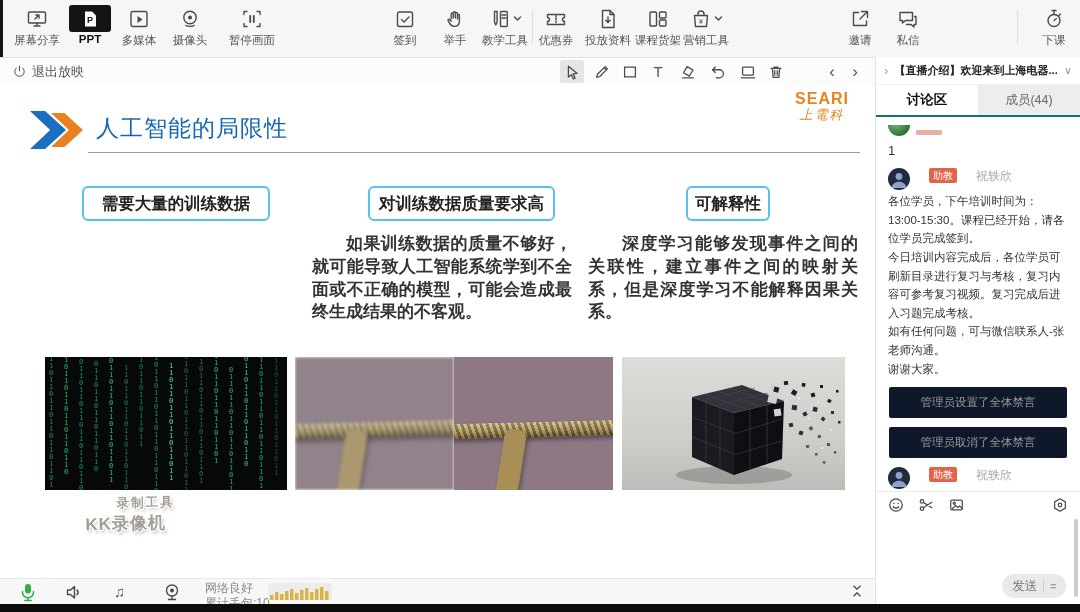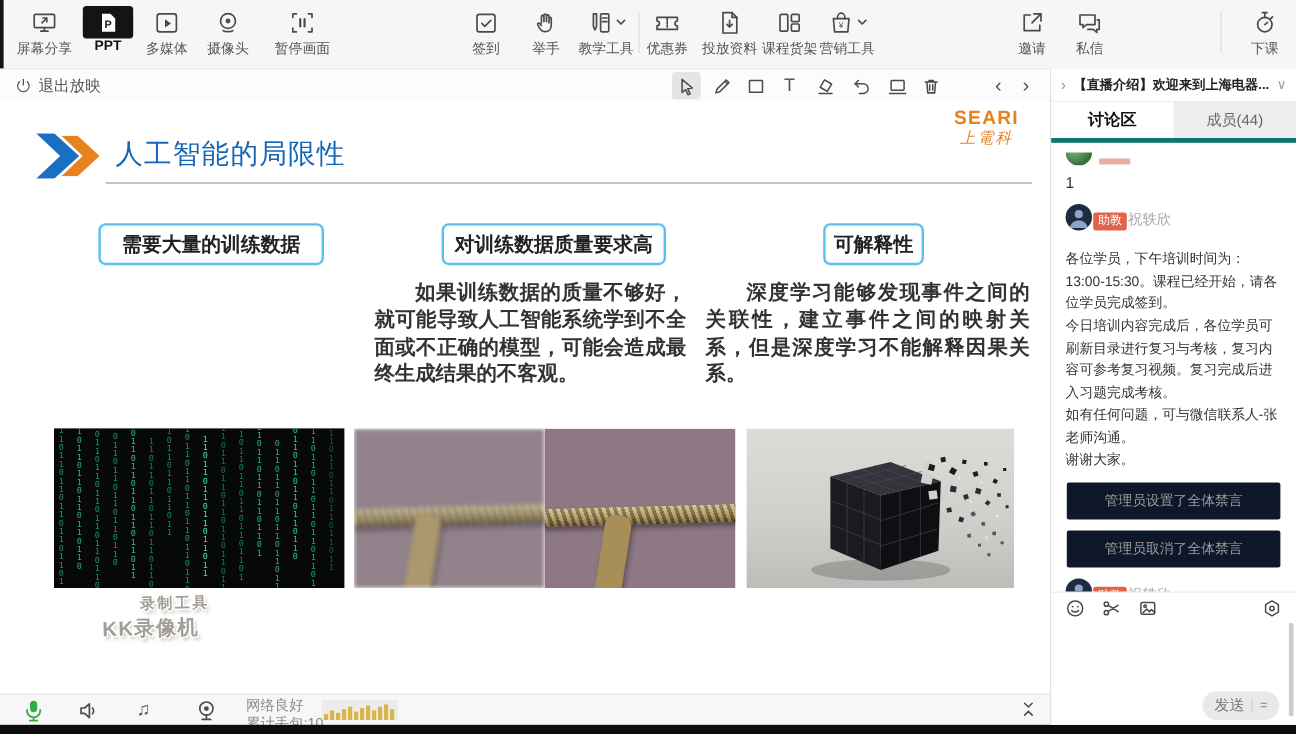--- a/index.html
+++ b/index.html
@@ -75,35 +75,35 @@
   .music-note{font-size:15px;color:#555;}
 
   .black-strip{position:absolute;left:0;top:604px;width:1080px;height:8px;background:#0d0d0d;}
 
   
   .sidebar{position:absolute;left:875px;top:57px;width:205px;height:547px;background:#fff;border-left:1px solid #e2e2e2;box-sizing:border-box;}
   .sb-header{height:27px;display:flex;align-items:center;padding:0 8px;border-bottom:1px solid #efefef;}
   .sb-collapse{color:#999;font-size:13px;cursor:pointer;}
   .sb-title{flex:1;text-align:center;font-size:11px;color:#222;font-weight:bold;white-space:nowrap;overflow:hidden;}
   .sb-chevron{color:#999;font-size:11px;cursor:pointer;}
-  .sb-tabs{height:30px;display:flex;background:#ededed;border-bottom:4px solid #0f766e;}
+  .sb-tabs{height:30px;display:flex;background:#ededed;border-bottom:2px solid #0f766e;}
   .sb-tab{width:50%;display:flex;align-items:center;justify-content:center;cursor:pointer;}
   .sb-tab.active{background:#fff;font-weight:bold;font-size:13.5px;color:#111;}
   .sb-tab.inactive{color:#666;font-size:12.5px;}
   .chat{position:relative;height:374px;padding:8px 12px 0;box-sizing:border-box;overflow:hidden;}
   .partial-row{display:flex;align-items:flex-end;gap:6px;height:11px;overflow:hidden;}
   .partial-avatar{width:22px;height:22px;border-radius:50%;margin-top:-12px;flex:0 0 auto;
       background:radial-gradient(circle at 35% 35%, #7ec27a, #35703a 70%, #24502a);}
   .partial-badge{width:26px;height:5px;background:#e8b0a0;border-radius:1px;margin-bottom:1px;}
   .chat-one{font-size:13px;color:#333;margin:7px 0 10px;}
-  .msg-head{display:flex;align-items:flex-end;gap:1px;margin-top:4px;}
+  .msg-head{display:flex;align-items:flex-start;gap:19px;margin-top:4px;}
   .avatar{width:22px;height:22px;border-radius:50%;background:#1f2b3e;overflow:hidden;flex:0 0 auto;}
   .badge{background:#e2634a;color:#fff;font-size:10px;padding:1.5px 4px;border-radius:2px;line-height:1.2;}
   .msg-name{color:#a8a8a8;font-size:12px;}
-  .msg-body{margin:15px 0 4px;font-size:11.5px;color:#333;line-height:1.62;white-space:pre-line;}
+  .msg-body{margin:2px 0 4px;font-size:11.5px;color:#333;line-height:1.62;white-space:pre-line;}
   .notice{width:178px;margin:9px auto;background:#0f172a;color:#9a9a9a;font-size:11.5px;text-align:center;
       padding:8px 2px;border-radius:2px;box-sizing:border-box;}
   .chat-tools{height:26px;display:flex;align-items:center;gap:14px;padding:0 12px;border-top:1px solid #ececec;}
   .ct-ico{cursor:pointer;}
   .ct-gear{margin-left:auto;}
   .chat-input{height:54px;}
   .send-row{height:34px;display:flex;justify-content:flex-end;align-items:flex-start;padding:2px 14px 0;}
   .send-btn{background:#e9e9e9;border-radius:15px;height:24px;display:flex;align-items:center;padding:0 10px;gap:6px;cursor:pointer;}
   .send-label{font-size:12.5px;color:#777;}
   .send-divider{width:1px;height:12px;background:#cdcdcd;}

